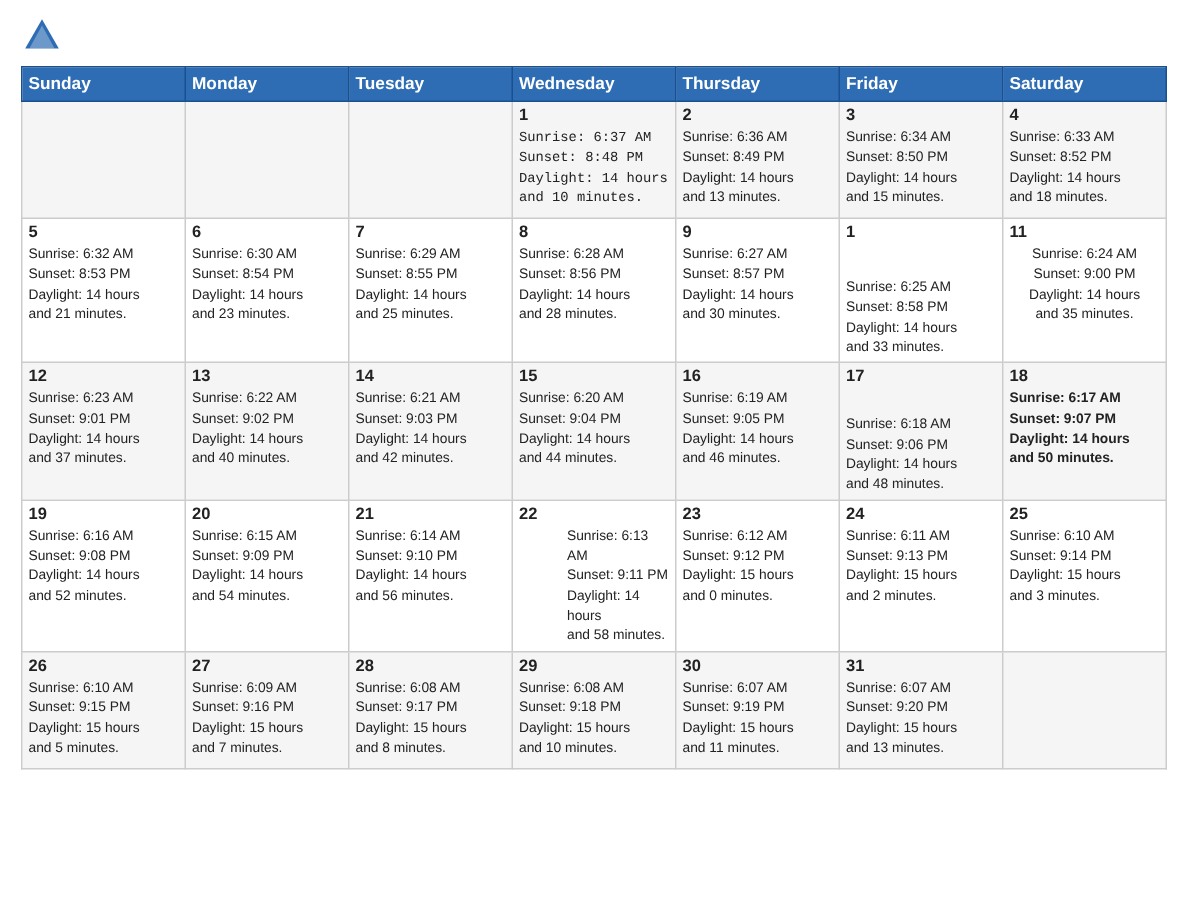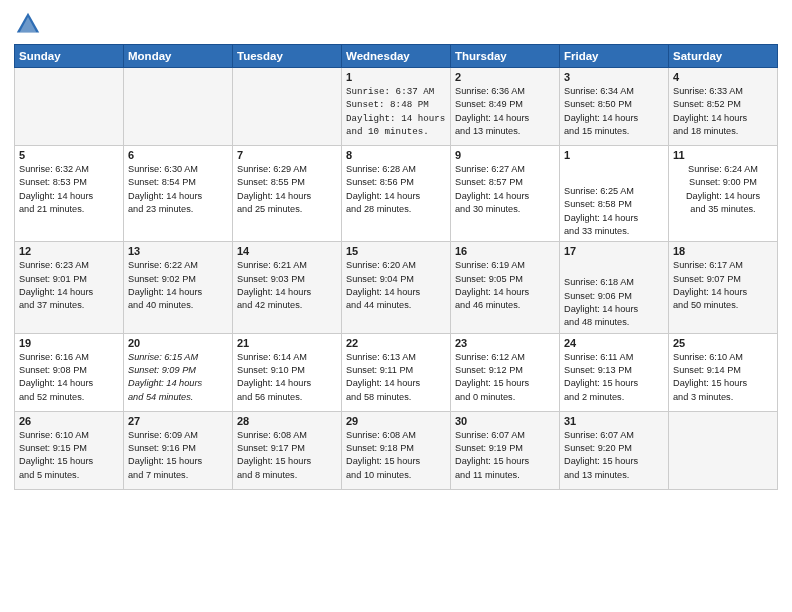--- a/index.html
+++ b/index.html
@@ -252,51 +252,51 @@
           </td>
           <td>
             <span class="day-num">17</span>
             <div class="day-info" style="white-space: pre-line; margin-top: 19px;">Sunrise: 6:18 AM
 Sunset: 9:06 PM
 Daylight: 14 hours
 and 48 minutes.</div>
           </td>
           <td>
             <span class="day-num">18</span>
-            <div class="day-info" style="white-space: pre-line;">Sunrise: 6:17 AM
+            <div class="day-info" style="white-space: pre-line; font-weight: bold;">Sunrise: 6:17 AM
 Sunset: 9:07 PM
 Daylight: 14 hours
 and 50 minutes.</div>
           </td>
         </tr>
         <tr>
           <td>
             <span class="day-num">19</span>
             <div class="day-info" style="white-space: pre-line;">Sunrise: 6:16 AM
 Sunset: 9:08 PM
 Daylight: 14 hours
 and 52 minutes.</div>
           </td>
           <td>
             <span class="day-num">20</span>
-            <div class="day-info" style="white-space: pre-line; font-style: italic;">Sunrise: 6:15 AM
+            <div class="day-info" style="white-space: pre-line;">Sunrise: 6:15 AM
 Sunset: 9:09 PM
 Daylight: 14 hours
 and 54 minutes.</div>
           </td>
           <td>
             <span class="day-num">21</span>
             <div class="day-info" style="white-space: pre-line;">Sunrise: 6:14 AM
 Sunset: 9:10 PM
 Daylight: 14 hours
 and 56 minutes.</div>
           </td>
           <td>
             <span class="day-num">22</span>
-            <div class="day-info" style="white-space: pre-line;">Sunrise: 6:13 AM
+            <div class="day-info" style="white-space: pre-line; margin-left: 32px;">Sunrise: 6:13 AM
 Sunset: 9:11 PM
 Daylight: 14 hours
 and 58 minutes.</div>
           </td>
           <td>
             <span class="day-num">23</span>
             <div class="day-info" style="white-space: pre-line;">Sunrise: 6:12 AM
 Sunset: 9:12 PM
 Daylight: 15 hours
 and 0 minutes.</div>

